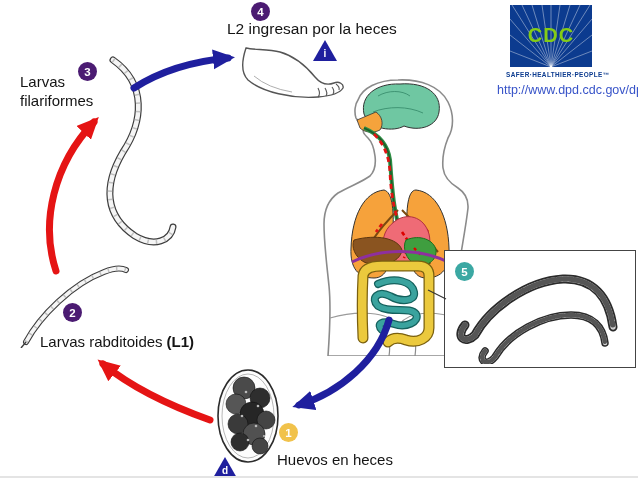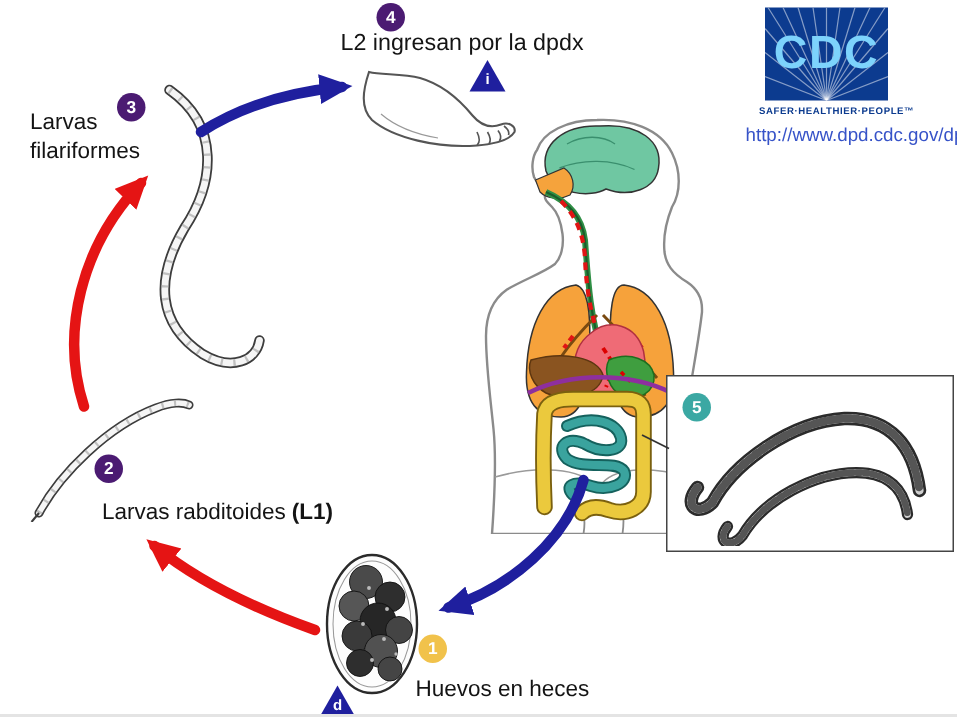--- a/index.html
+++ b/index.html
@@ -13,21 +13,21 @@
   .badge.yellow{background:#f1c24b;}
   .badge.teal{background:#3ba8a3;}
   .tri{position:absolute;width:24px;height:21px;}
   .tri .shape{position:absolute;left:0;top:0;width:0;height:0;
       border-left:12px solid transparent;border-right:12px solid transparent;
       border-bottom:21px solid #1f1f9e;}
   .tri .letter{position:absolute;left:0;top:7px;width:24px;text-align:center;
       color:#fff;font-size:10px;font-weight:bold;line-height:14px;}
   .cdc-box{position:absolute;left:13px;top:0;width:82px;height:62px;background:#0c3b8f;overflow:hidden;}
   .cdc-box .acronym{position:absolute;left:0;top:0;width:82px;height:62px;line-height:60px;
-      text-align:center;color:#7dd3fc;font-weight:bold;font-size:31px;letter-spacing:1px;}
+      text-align:center;color:#84cc16;font-weight:bold;font-size:20px;letter-spacing:1px;}
   .cdc-tagline{position:absolute;left:9px;top:66px;width:90px;text-align:center;
       font-size:6.4px;font-weight:bold;color:#0c3b8f;letter-spacing:.4px;white-space:nowrap;}
   .cdc-url{position:absolute;left:0;top:78px;width:141px;font-size:12.5px;color:#3753c8;white-space:nowrap;}
   .worm-box{position:absolute;left:444px;top:250px;width:190px;height:116px;
       border:1.5px solid #444;background:#fff;}
   .bottom-edge{position:absolute;left:0;top:476px;width:638px;height:2px;background:#e4e4e4;}
   svg{display:block;}
   .bold{font-weight:bold;}
   .sp{margin-right:4px;}
 </style>
@@ -48,21 +48,21 @@
     <path d="M210,420 C165,404 130,386 103,364" fill="none" stroke="#e51414" stroke-width="7" stroke-linecap="round" marker-end="url(#ahr)"></path>
     <path d="M56,271 C40,222 54,164 94,122" fill="none" stroke="#e51414" stroke-width="7" stroke-linecap="round" marker-end="url(#ahr)"></path>
     <path d="M134,88 C162,70 196,61 228,58" fill="none" stroke="#1f1f9e" stroke-width="7" stroke-linecap="round" marker-end="url(#ahb)"></path>
     <path d="M389,320 C378,360 340,392 299,405" fill="none" stroke="#1f1f9e" stroke-width="7" stroke-linecap="round" marker-end="url(#ahb)"></path>
     <line x1="428" y1="290" x2="446" y2="299" stroke="#333" stroke-width="1.2"></line>
   </svg>
 
   <div class="badge purple abs" style="left:251px;top:2px;">
     <span>4</span>
   </div>
-  <div class="label abs" style="left:227px;top:19px;font-size:15.5px;">L2 ingresan por la dpdx</div>
+  <div class="label abs" style="left:227px;top:19px;font-size:15.5px;">L2 ingresan por la heces</div>
 
   <div class="tri" style="left:313px;top:40px;">
     <div class="shape"></div>
     <div class="letter">i</div>
   </div>
 
   <svg class="abs" style="left:232px;top:46px;" width="118" height="60" viewBox="0 0 118 60">
     <path d="M14,2 C10,14 8,26 16,34 C30,46 60,53 86,51 C98,50 108,47 111,42 C112,38 107,35 102,37 C94,40 88,37 83,31 C74,20 62,10 48,6 C36,3 22,4 14,2 Z" fill="#fff" stroke="#555" stroke-width="1.4"></path>
     <path d="M86,42 q3,6 0,9 M93,42 q3,5 1,8 M100,41 q3,4 1,7" fill="none" stroke="#555" stroke-width="1.1"></path>
     <path d="M104,38 q4,3 3,6" fill="none" stroke="#555" stroke-width="1.1"></path>
@@ -112,21 +112,21 @@
 
   <svg class="abs" style="left:20px;top:256px;" width="115" height="92" viewBox="0 0 115 92">
     <path d="M6,86 C20,60 52,28 84,16 C94,12 102,12 106,14" fill="none" stroke="#3d3d3d" stroke-width="6" stroke-linecap="round"></path>
     <path d="M6,86 C20,60 52,28 84,16 C94,12 102,12 106,14" fill="none" stroke="#f5f5f5" stroke-width="3.8" stroke-linecap="round"></path>
     <path d="M6,86 C20,60 52,28 84,16 C94,12 102,12 106,14" fill="none" stroke="#aaa" stroke-width="3.8" stroke-dasharray="1.5,7" opacity=".7"></path>
     <path d="M6,86 L1,92" stroke="#3d3d3d" stroke-width="1.4"></path>
   </svg>
   <div class="badge purple abs" style="left:63px;top:303px;">
     <span>2</span>
   </div>
-  <div class="label abs" style="left:68px;top:332px;">
+  <div class="label abs" style="left:40px;top:332px;">
     <span class="sp">Larvas rabditoides</span><span class="bold">(L1)</span>
   </div>
 
   <svg class="abs" style="left:318px;top:76px;" width="152" height="280" viewBox="0 0 152 280">
 
     <path d="M38,42 C36,36 37,28 40,24 C44,12 60,4 80,4 C102,3 122,10 130,26 C136,38 136,52 130,62
              C126,72 124,82 125,92 C126,100 130,106 140,112 C146,116 150,122 150,130 L150,132
              C148,150 144,170 141,190 C139,208 140,226 142,244 L143,280 L10,280 C12,252 13,230 11,210
              C9,190 6,168 6,148 C6,134 10,124 20,117 C32,110 44,106 52,100 C56,96 58,88 57,80
              C56,72 54,66 50,62 C46,58 44,56 46,52 C48,50 47,48 44,47 C40,46 39,44 38,42 Z" fill="#fff" stroke="#8b8b8b" stroke-width="1.6"></path>

